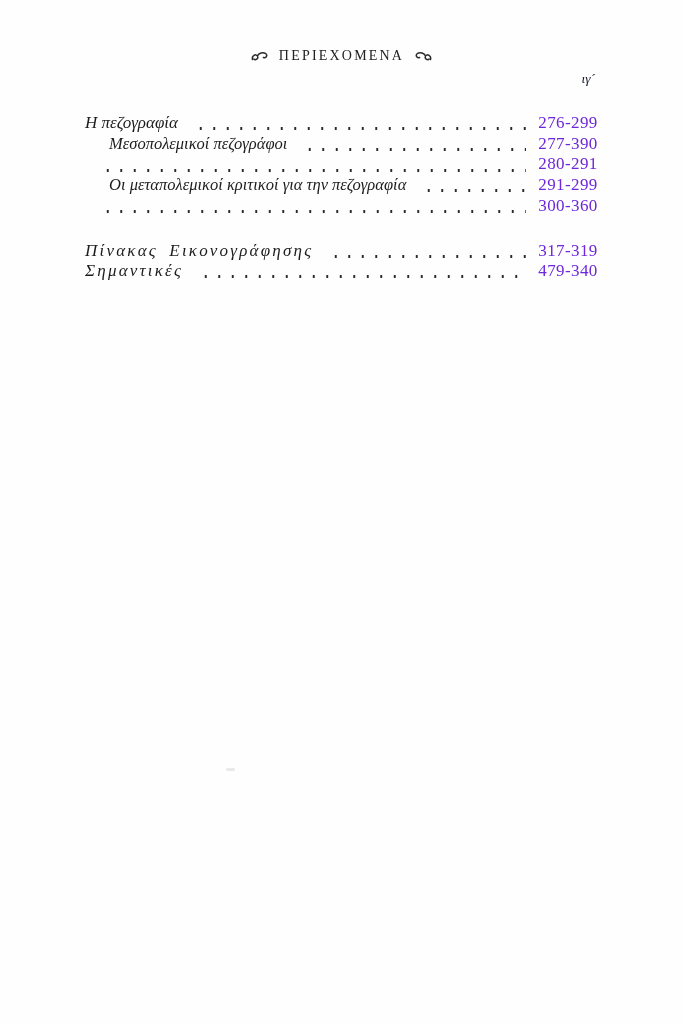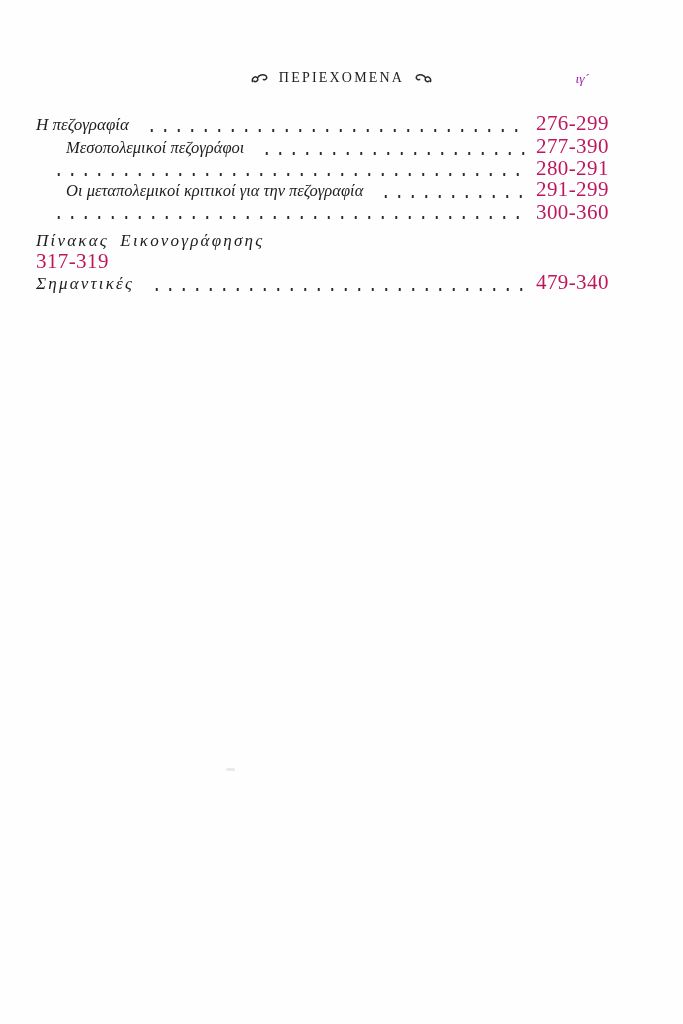--- a/index.html
+++ b/index.html
@@ -11,86 +11,86 @@
     width: 683px;
     height: 1024px;
     margin: 0 auto;
     background: #fefefe;
     overflow: hidden;
   }
 
   
   .running-head {
     position: relative;
-    padding-top: 70px;
+    padding-top: 48px;
     height: 92px;
   }
   .head-center {
     display: flex;
     align-items: center;
     justify-content: center;
     gap: 11px;
   }
   .head-title {
     font-size: 14px;
     letter-spacing: 2.2px;
     color: #222;
   }
   .fleuron { display: inline-flex; align-items: center; }
   .fleuron svg { display: block; }
   .fleuron.mirror svg { transform: scaleX(-1); }
   .folio {
     position: absolute;
     top: 71px;
-    right: 94px;
+    right: 88px;
     font-style: italic;
     font-size: 13.5px;
-    color: #a21caf;
+    color: #0f172a;
   }
 
   
   .toc {
     margin-top: 21px;
-    padding-left: 36px;
+    padding-left: 85px;
     padding-right: 83px;
   }
   .row {
     display: flex;
     align-items: baseline;
     line-height: 20.7px;
   }
   .row .label {
     flex: none;
     font-style: italic;
     font-size: 17px;
     white-space: nowrap;
   }
-  .row.lvl1 .label { margin-left: 30px; font-size: 16.5px; }
+  .row.lvl1 .label { margin-left: 24px; font-size: 16.5px; }
   .row.lvl2 .label { margin-left: 37px; font-size: 14px; }
   .row.spaced .label { letter-spacing: 2.2px; word-spacing: 5px; }
-  .row.gap-before { margin-top: 8px; flex-direction: column; }
+  .row.gap-before { margin-top: 24px; }
 
   .dots {
     flex: 1 1 auto;
     align-self: stretch;
     margin-left: 12px;
     margin-right: 10px;
     background-image: radial-gradient(circle 1.25px at 50% 50%, #2b2b2b 98%, rgba(0,0,0,0) 100%);
     background-size: 13.5px 3px;
     background-repeat: repeat-x;
     background-position: left 4px bottom 3.5px;
   }
   .pages {
     flex: none;
     width: 64px;
     text-align: center;
-    font-size: 21px;
+    font-size: 17px;
     font-style: normal;
     letter-spacing: 0.4px;
-    color: #be185d;
+    color: #6d28d9;
     white-space: nowrap;
   }
 
   
   .artifact {
     position: absolute;
     left: 226px;
     top: 768px;
     width: 9px;
     height: 3px;

